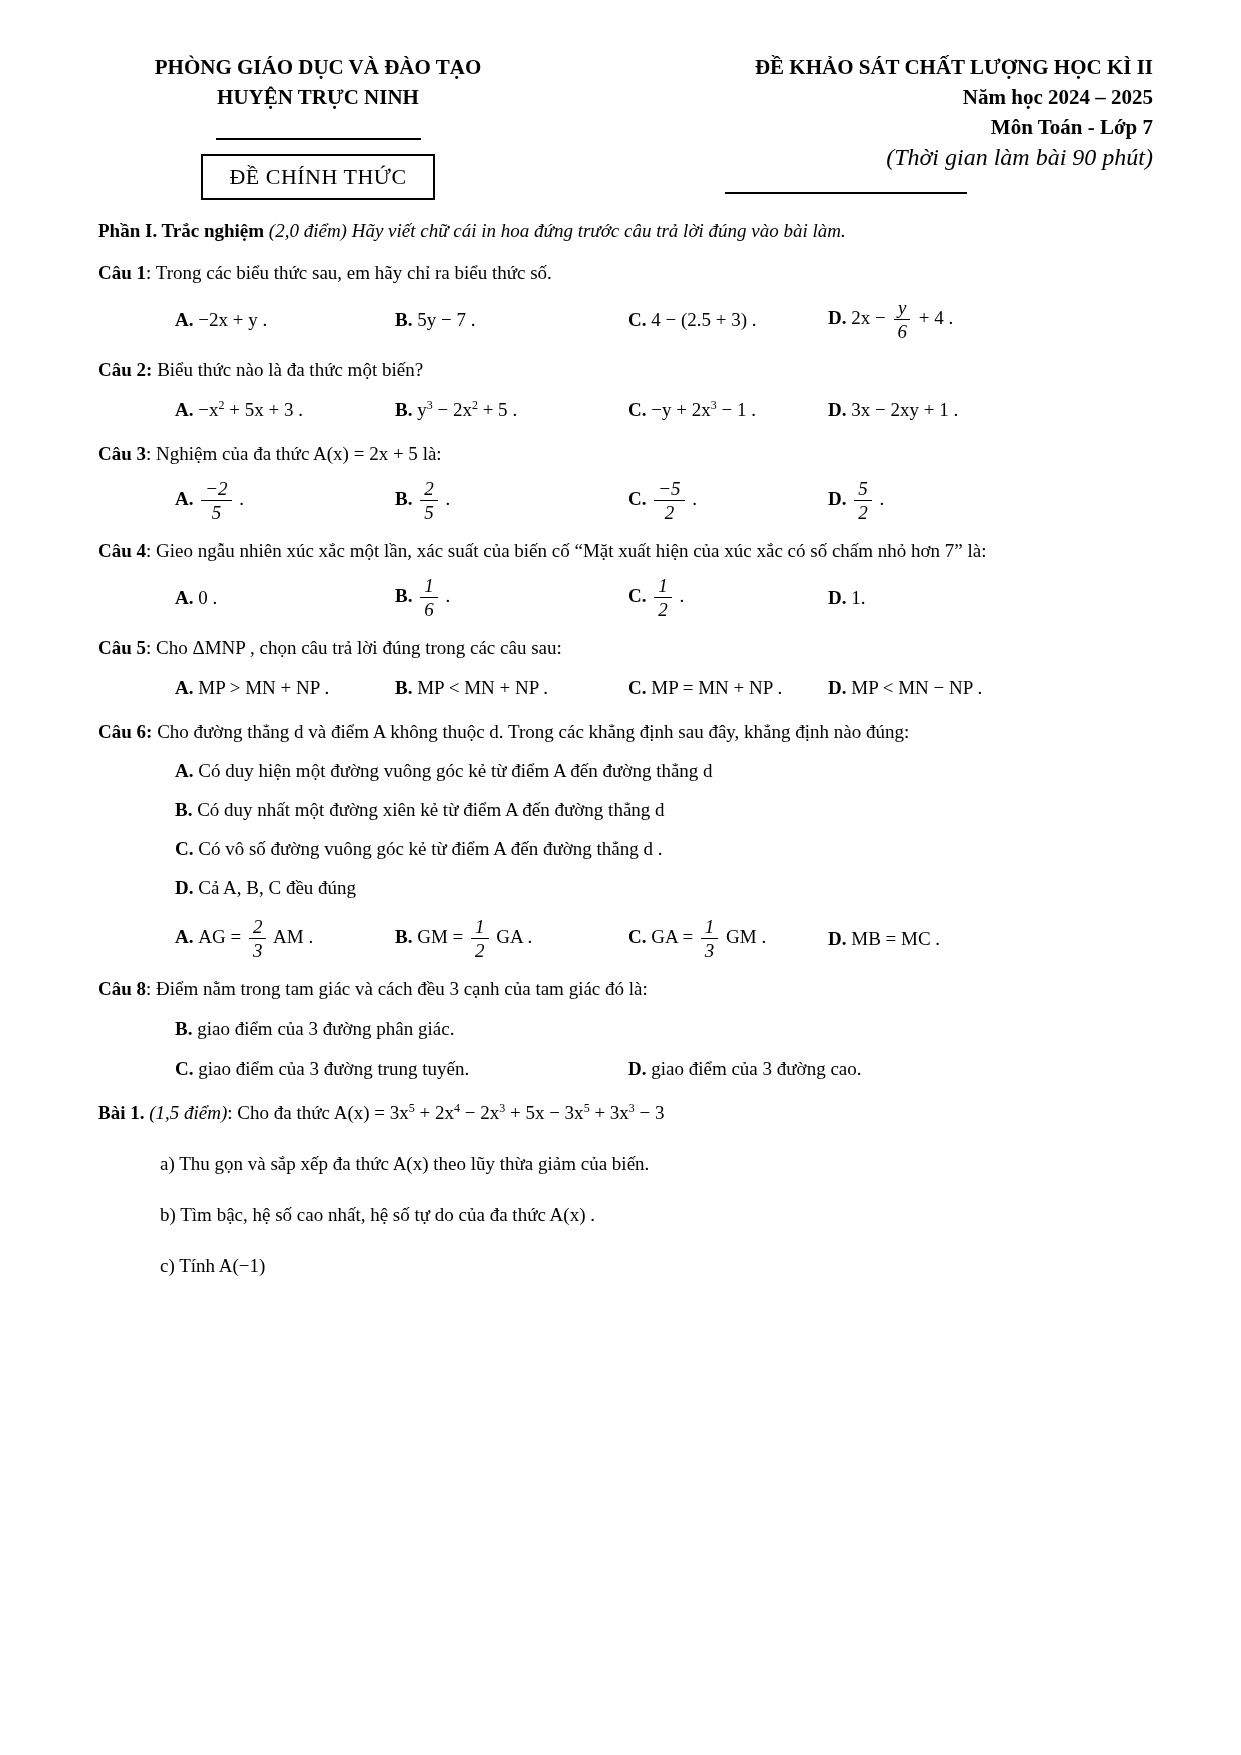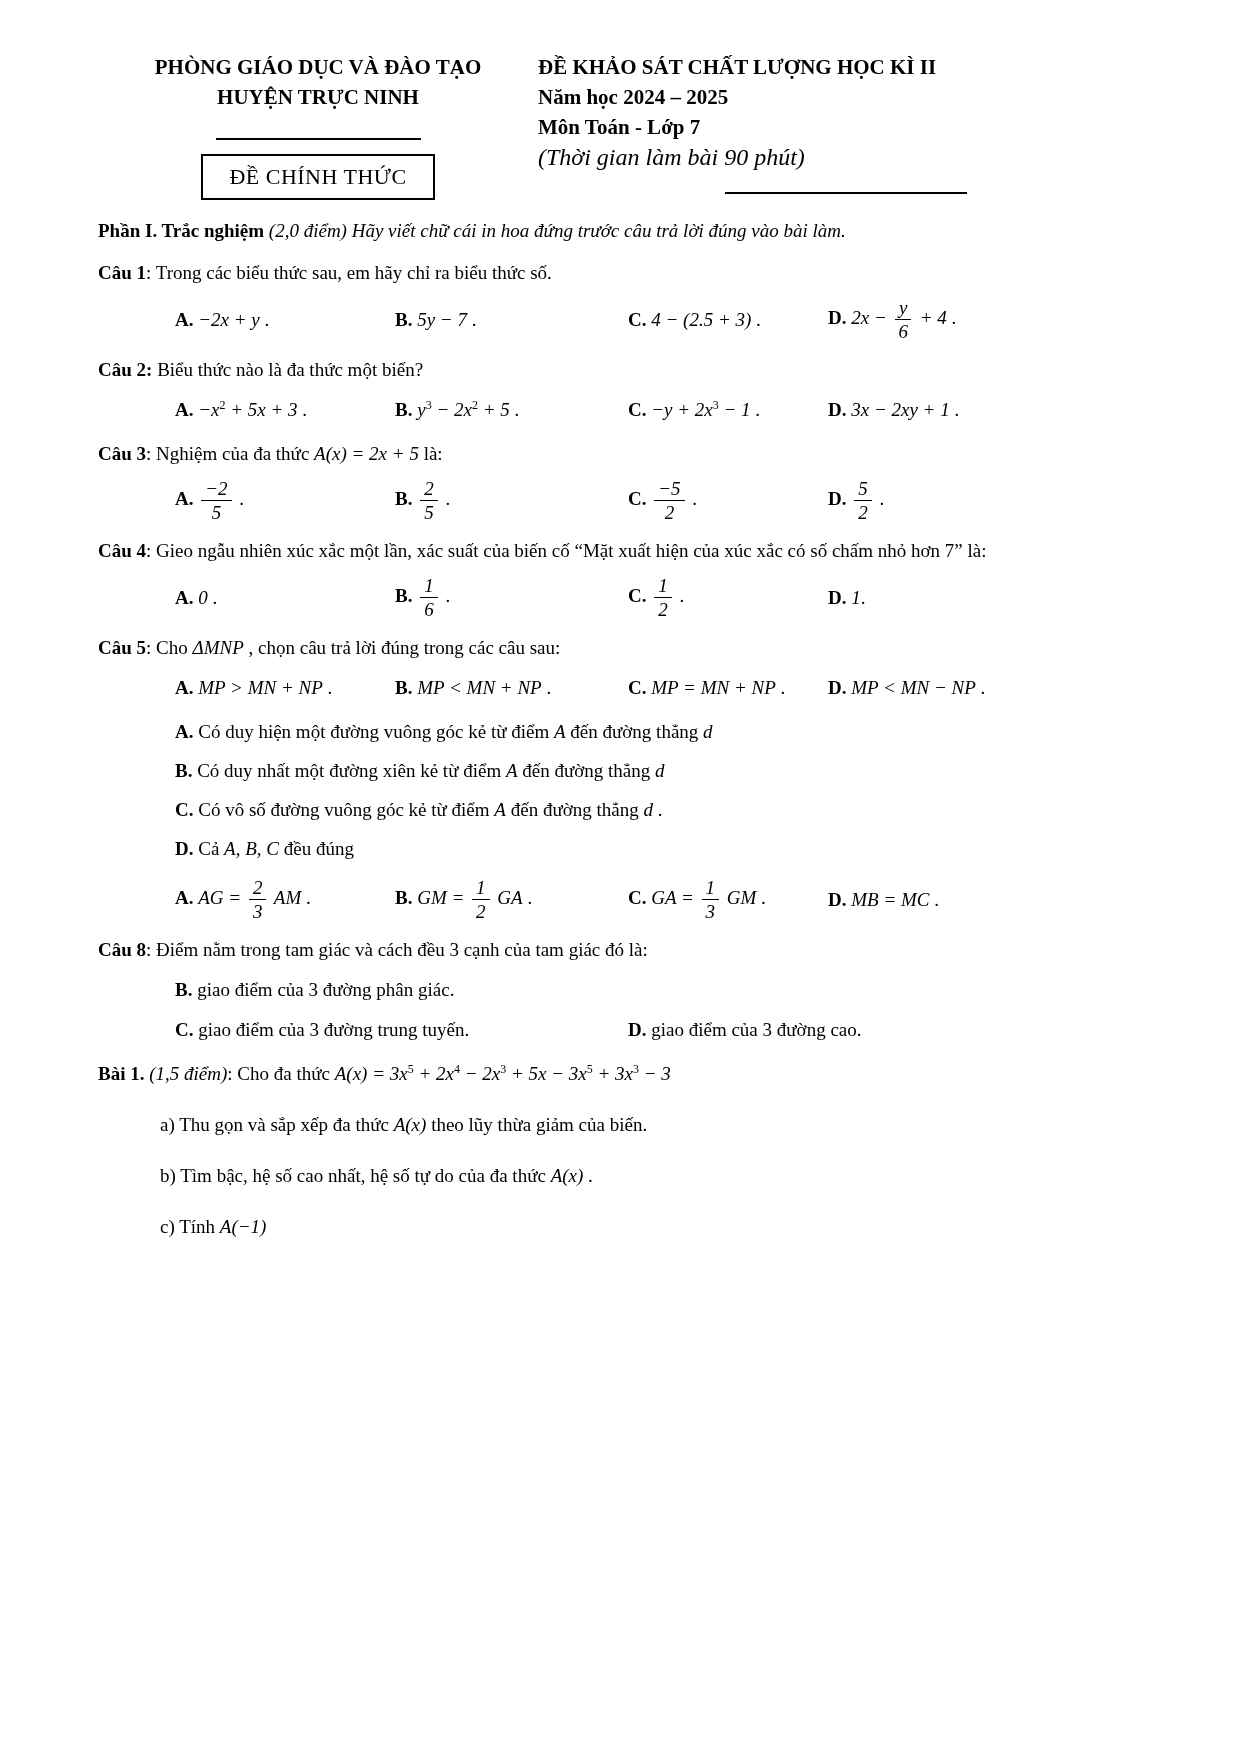--- a/index.html
+++ b/index.html
@@ -5,21 +5,21 @@
   html,body{margin:0;padding:0;}
   body{
     width:1241px;height:1755px;overflow:hidden;background:#ffffff;color:#000;
     font-family:"Liberation Serif","DejaVu Serif",serif;font-size:19px;
   }
   .page{padding:52px 88px 0 98px;box-sizing:border-box;}
 
   
   .header{display:flex;align-items:flex-start;}
   .header-left{width:440px;text-align:center;flex-shrink:0;}
-  .header-right{flex:1;text-align:left;}
+  .header-right{flex:1;text-align:right;}
   .h-line{font-weight:700;font-size:21px;line-height:30px;white-space:nowrap;}
   .h-duration{font-style:italic;font-size:24px;line-height:30px;white-space:nowrap;}
   .rule-left{width:205px;border-top:2px solid #000;margin:26px auto 14px auto;height:0;}
   .rule-right{width:242px;border-top:2px solid #000;margin:20px auto 0 auto;height:0;}
   .stamp{display:inline-block;border:2px solid #000;padding:8px 26px;font-size:22px;letter-spacing:.5px;}
 
   
   main{margin-top:16px;}
   .para{line-height:30px;margin:0;}
   .part-heading{margin-top:0;}
@@ -31,21 +31,21 @@
   .optline{padding-left:77px;margin:9px 0 0 0;line-height:30px;}
   .opt{white-space:nowrap;}
   .part2-heading{margin-top:16px;}
   .b1-text{margin-top:14px;}
   .items .para{padding-left:62px;margin-top:21px;}
 
   
   .run-r{}
   .run-b{font-weight:700;}
   .run-i{font-style:italic;}
-  .run-m{font-style:italic;}
+  .run-m{}
   .run-sup{vertical-align:super;font-size:12px;line-height:0;}
   .frac{display:inline-flex;flex-direction:column;align-items:center;vertical-align:middle;
         line-height:23px;margin:0 3px;text-align:center;font-style:italic;}
   .fnum{padding:0 4px;border-bottom:1.6px solid #000;}
   .fden{padding:0 4px;}
 </style>
 </head>
 <body>
 
 <div class="page">
@@ -135,20 +135,21 @@
       <p class="para qtext"><span class="run-b">Câu 5</span><span class="run-r">: Cho </span><span class="run-m">ΔMNP</span><span class="run-r"> , chọn câu trả lời đúng trong các câu sau:</span></p>
       <div class="opts4">
         <span class="opt"><span class="run-b">A. </span><span class="run-m">MP &gt; MN + NP</span><span class="run-r"> .</span></span>
         <span class="opt"><span class="run-b">B. </span><span class="run-m">MP &lt; MN + NP</span><span class="run-r"> .</span></span>
         <span class="opt"><span class="run-b">C. </span><span class="run-m">MP = MN + NP</span><span class="run-r"> .</span></span>
         <span class="opt"><span class="run-b">D. </span><span class="run-m">MP &lt; MN − NP</span><span class="run-r"> .</span></span>
       </div>
     </section>
 
     <section class="qsec">
+      <p class="para qtext"><span class="run-b">Câu 6:</span><span class="run-r"> Cho đường thẳng d và điểm A không thuộc d. Trong các khẳng định sau đây, khẳng định nào đúng:</span></p>
       <div class="optline"><span class="run-b">A. </span><span class="run-r">Có duy hiện một đường vuông góc kẻ từ điểm </span><span class="run-m">A</span><span class="run-r"> đến đường thẳng </span><span class="run-m">d</span></div>
       <div class="optline"><span class="run-b">B. </span><span class="run-r">Có duy nhất một đường xiên kẻ từ điểm </span><span class="run-m">A</span><span class="run-r"> đến đường thẳng </span><span class="run-m">d</span></div>
       <div class="optline"><span class="run-b">C. </span><span class="run-r">Có vô số đường vuông góc kẻ từ điểm </span><span class="run-m">A</span><span class="run-r"> đến đường thẳng </span><span class="run-m">d</span><span class="run-r"> .</span></div>
       <div class="optline"><span class="run-b">D. </span><span class="run-r">Cả </span><span class="run-m">A, B, C</span><span class="run-r"> đều đúng</span></div>
     </section>
 
     <section class="qsec">
       <div class="opts4">
         <span class="opt"><span class="run-b">A. </span><span class="run-m">AG = </span><span class="frac">
               <span class="fnum">2</span>

